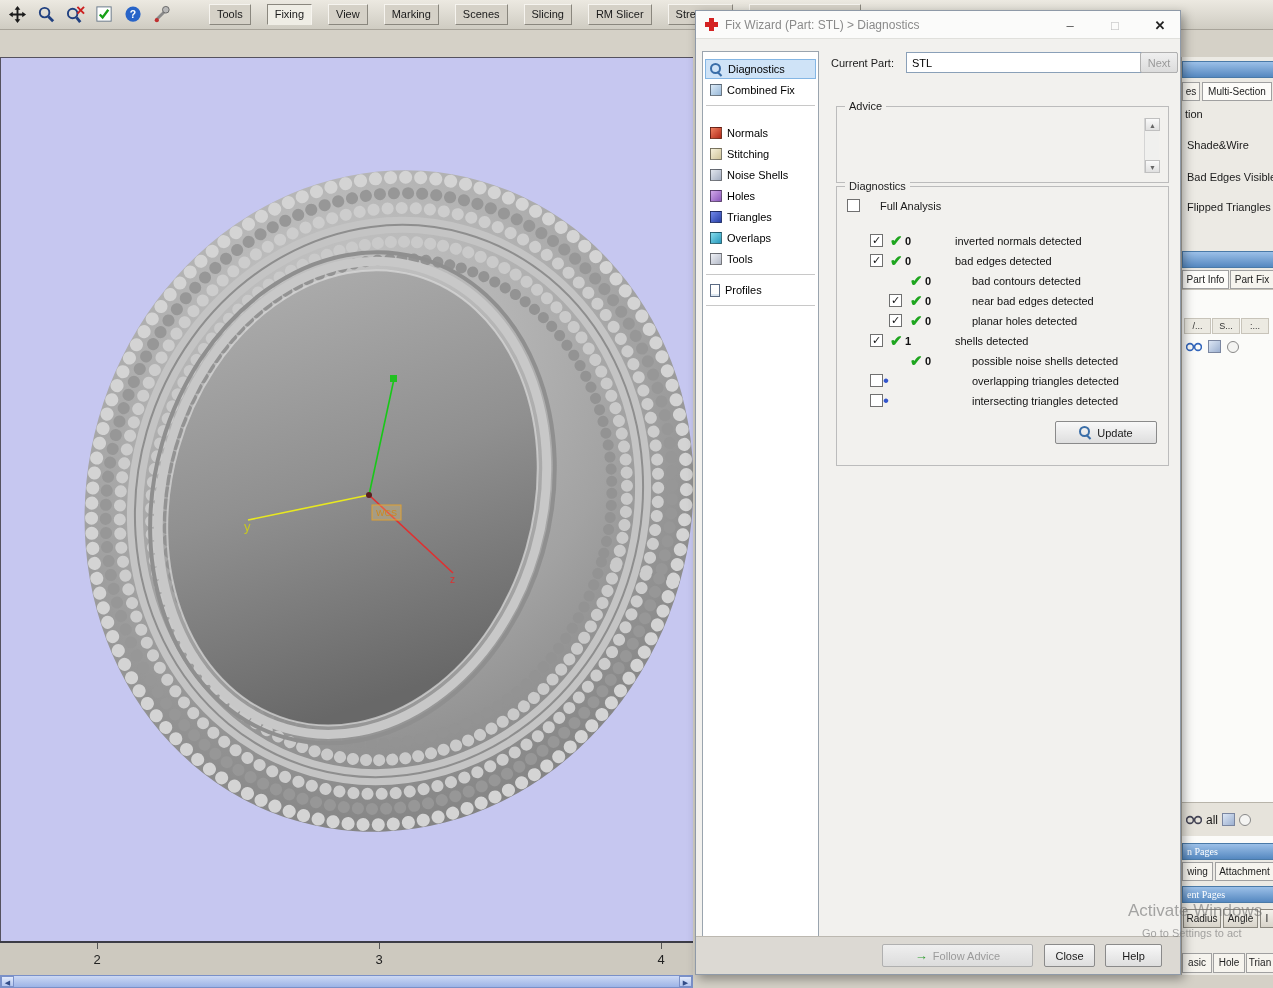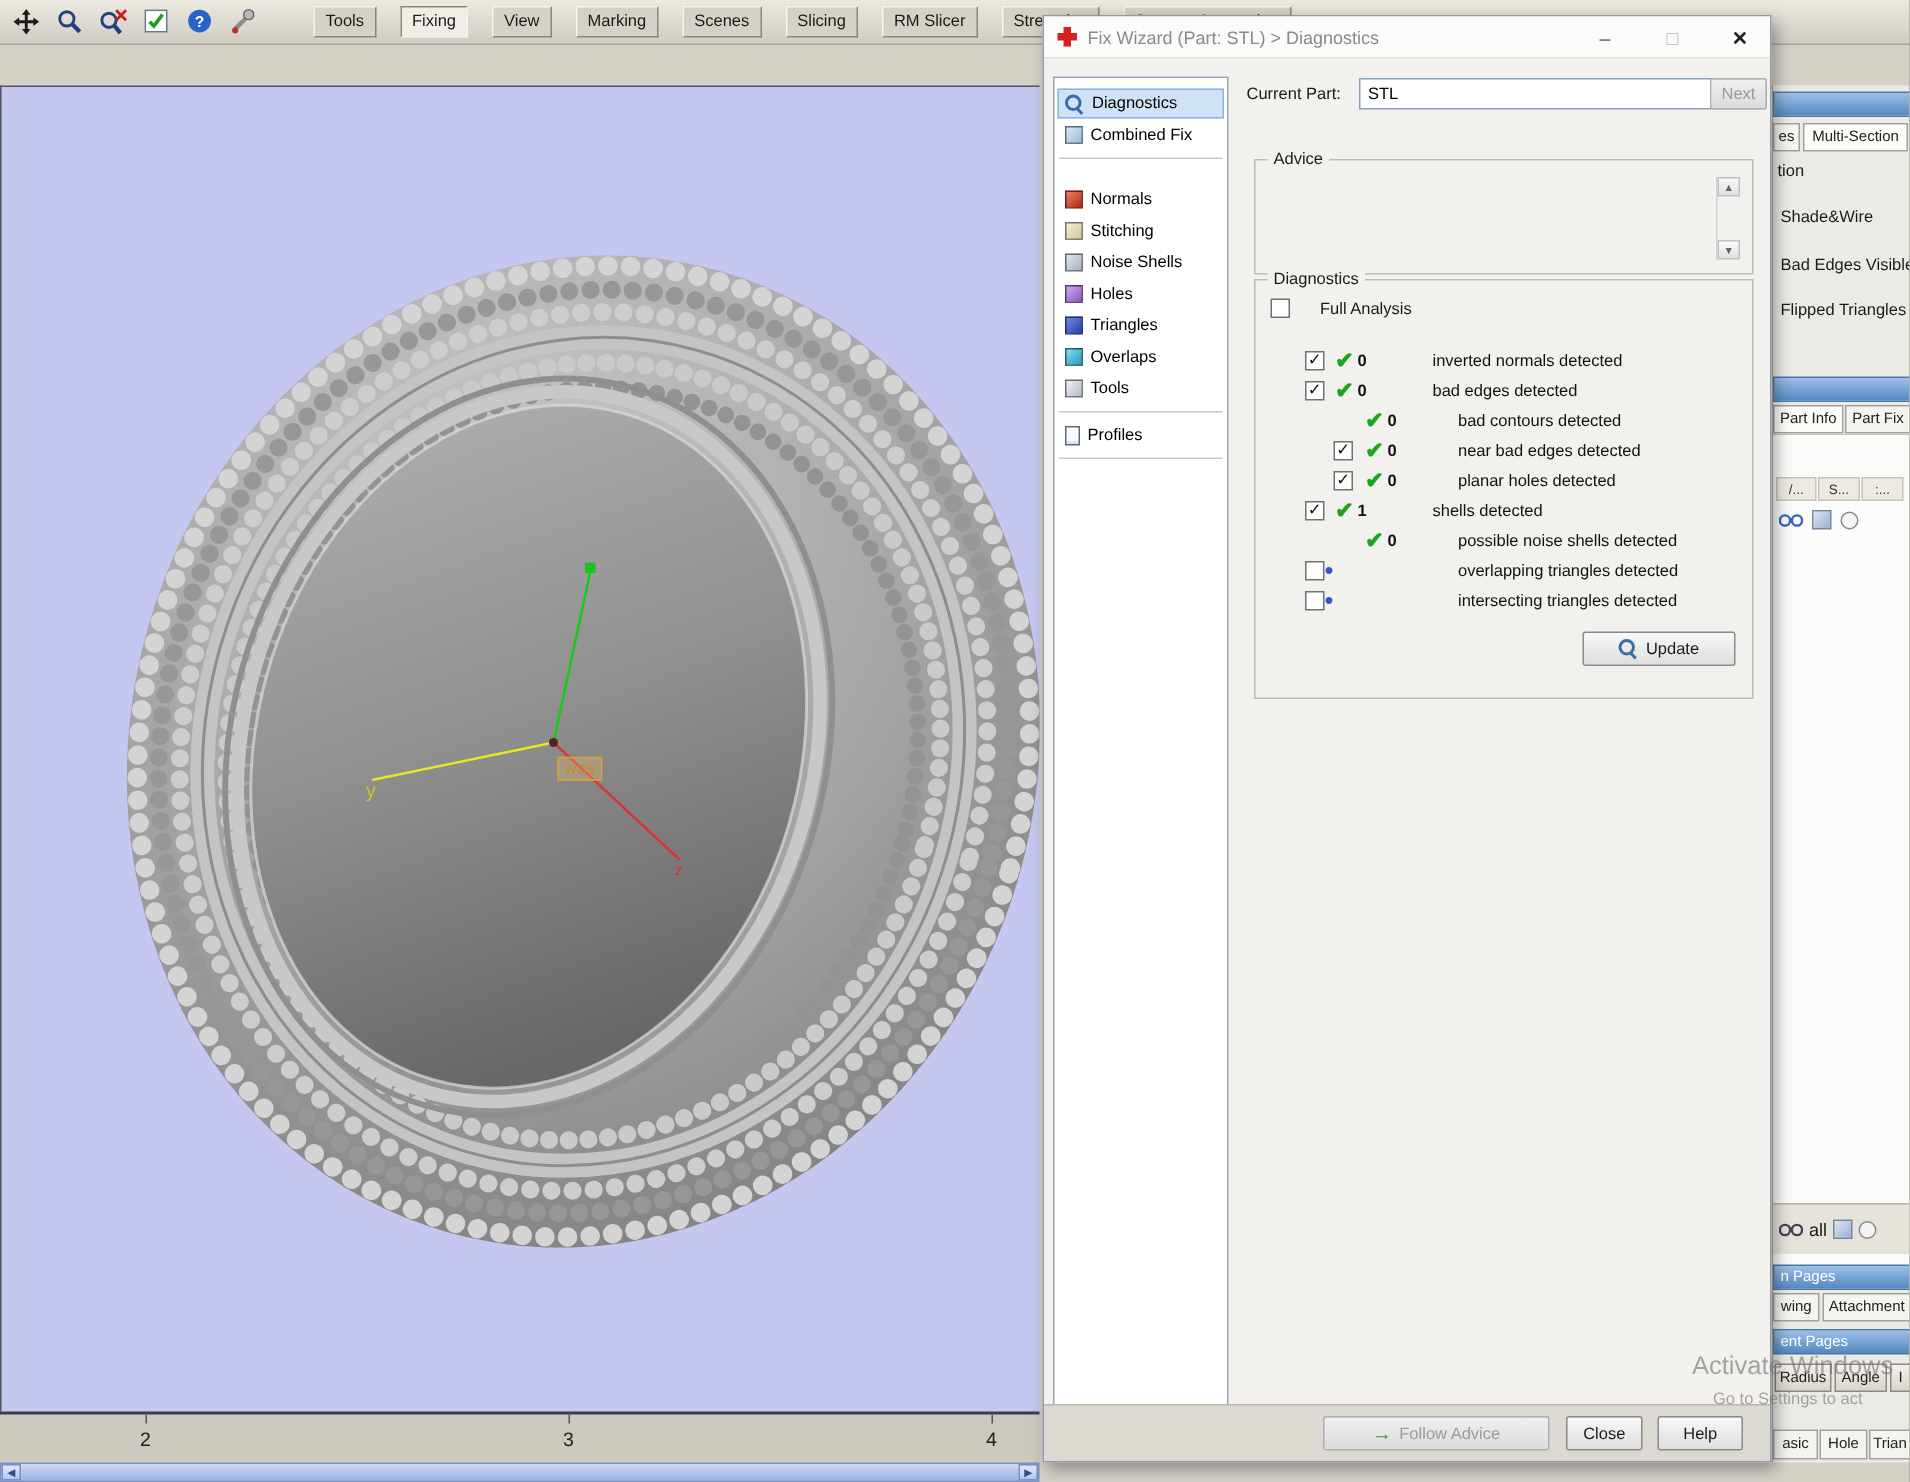--- a/index.html
+++ b/index.html
@@ -81,21 +81,21 @@
   .btn-update{position:absolute;left:218px;top:234px;width:102px;height:23px;}
 
   .dlg-footer{position:absolute;left:0;right:0;bottom:0;height:38px;background:#dcd9d3;border-top:1px solid #bcb8b0;}
   .btn-follow{position:absolute;left:186px;top:7px;width:151px;height:23px;}
   .btn-close{position:absolute;left:348px;top:7px;width:51px;height:23px;}
   .btn-help{position:absolute;left:409px;top:7px;width:57px;height:23px;}
   .green-arrow{color:#2f9e2f;font-weight:bold;font-size:13px;}
 
   
   .rp{position:absolute;left:1181px;top:57px;width:92px;height:918px;background:#eceae4;border-left:1px solid #b0aca2;overflow:hidden;z-index:10;}
-  .bluebar{position:absolute;left:0;width:92px;height:17px;background:linear-gradient(#9cc0e8,#5588c0);border:1px solid #4a7aa8;color:#fff;font-size:10px;display:flex;align-items:center;padding:0 4px;white-space:nowrap;}
+  .bluebar{position:absolute;left:0;width:92px;height:17px;background:linear-gradient(#9cc0e8,#5588c0);border:1px solid #4a7aa8;color:#fff;font-size:10px;display:flex;align-items:center;padding:0 4px;white-space:nowrap;font-family:Liberation Serif, serif;}
   .rp-tab{position:absolute;height:19px;background:#f6f4ee;border:1px solid #a0a0a0;font-size:10px;line-height:17px;text-align:center;color:#222;overflow:hidden;white-space:nowrap;}
   .rp-text{position:absolute;font-size:11px;color:#1a1a1a;white-space:nowrap;}
   .rp-white{position:absolute;left:0;top:232px;width:92px;height:560px;background:#fbfbf9;border-top:1px solid #c4c0b6;}
   .rp-th{position:absolute;top:28px;height:16px;background:#eceae2;border:1px solid #c8c4ba;font-size:9px;line-height:14px;text-align:center;color:#333;}
   .rp-toolbar{position:absolute;left:0;top:745px;width:116px;height:34px;background:#e6e3db;border-top:1px solid #b8b4aa;display:flex;align-items:center;gap:4px;padding:0 4px;}
   .rp-btn{position:absolute;height:19px;background:linear-gradient(#f4f2ec,#d8d4ca);border:1px solid #8a877e;font-size:10px;line-height:17px;text-align:center;color:#222;overflow:hidden;}
   .sq{width:13px;height:13px;border:1px solid #7a86a0;background:linear-gradient(135deg,#dce6f4,#9cb0d0);flex:0 0 auto;}
   .circ{width:12px;height:12px;border:1px solid #888;border-radius:50%;background:#f4f4f2;flex:0 0 auto;}
 
   .watermark{position:absolute;left:1128px;top:901px;z-index:50;pointer-events:none;color:rgba(115,115,115,.62);}

